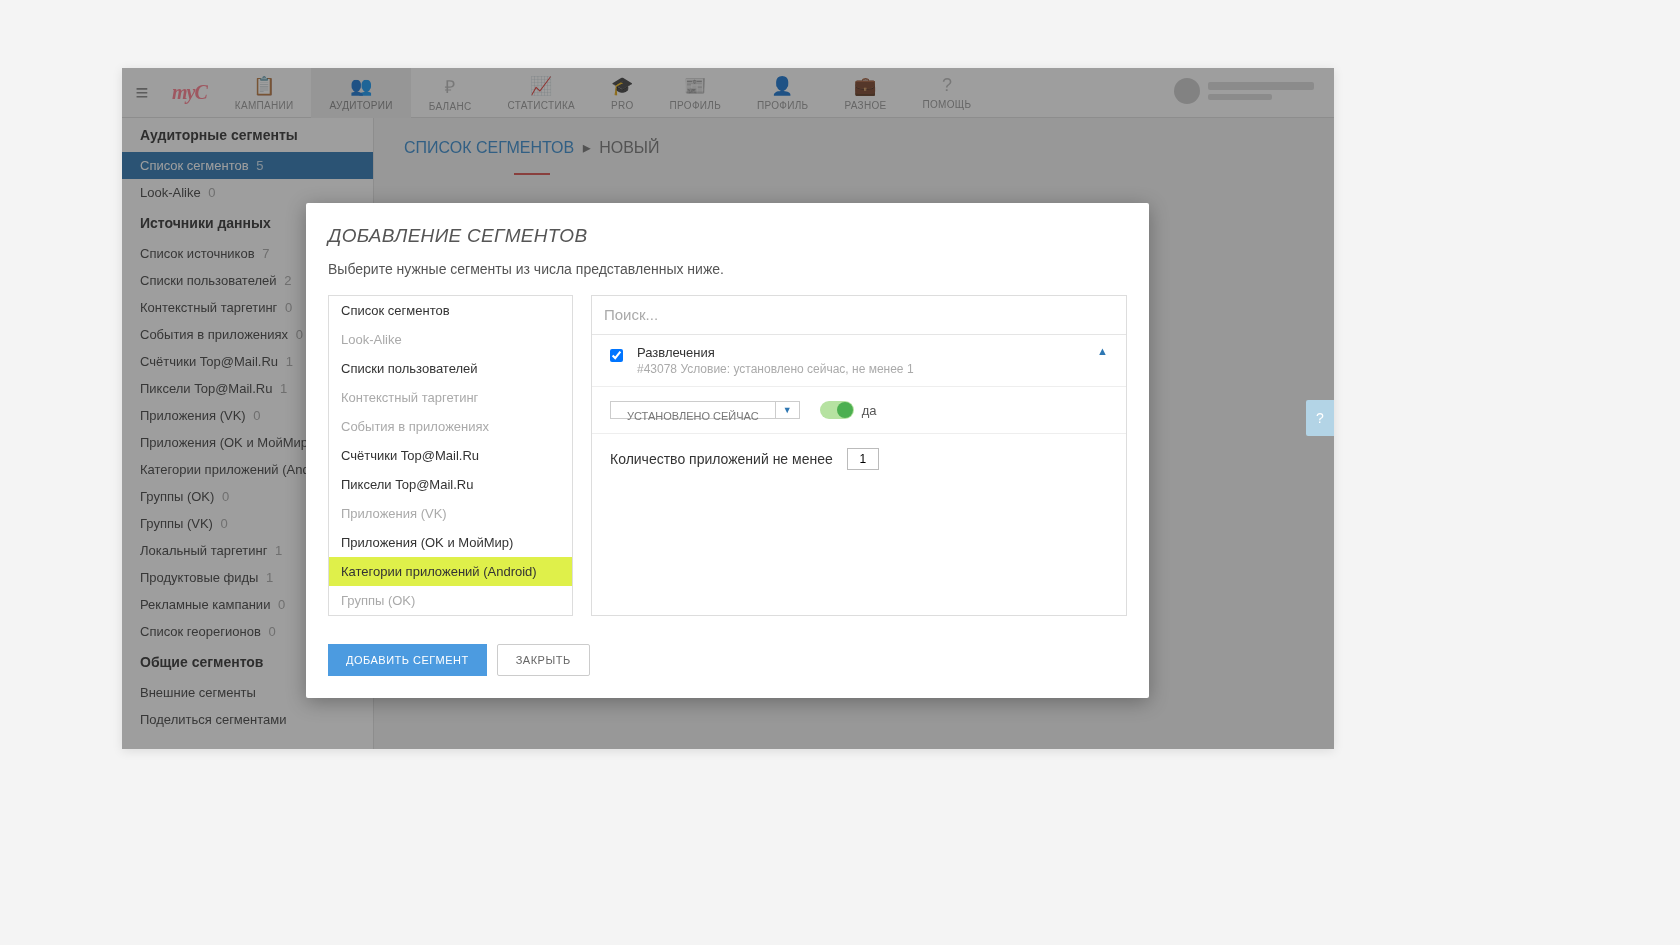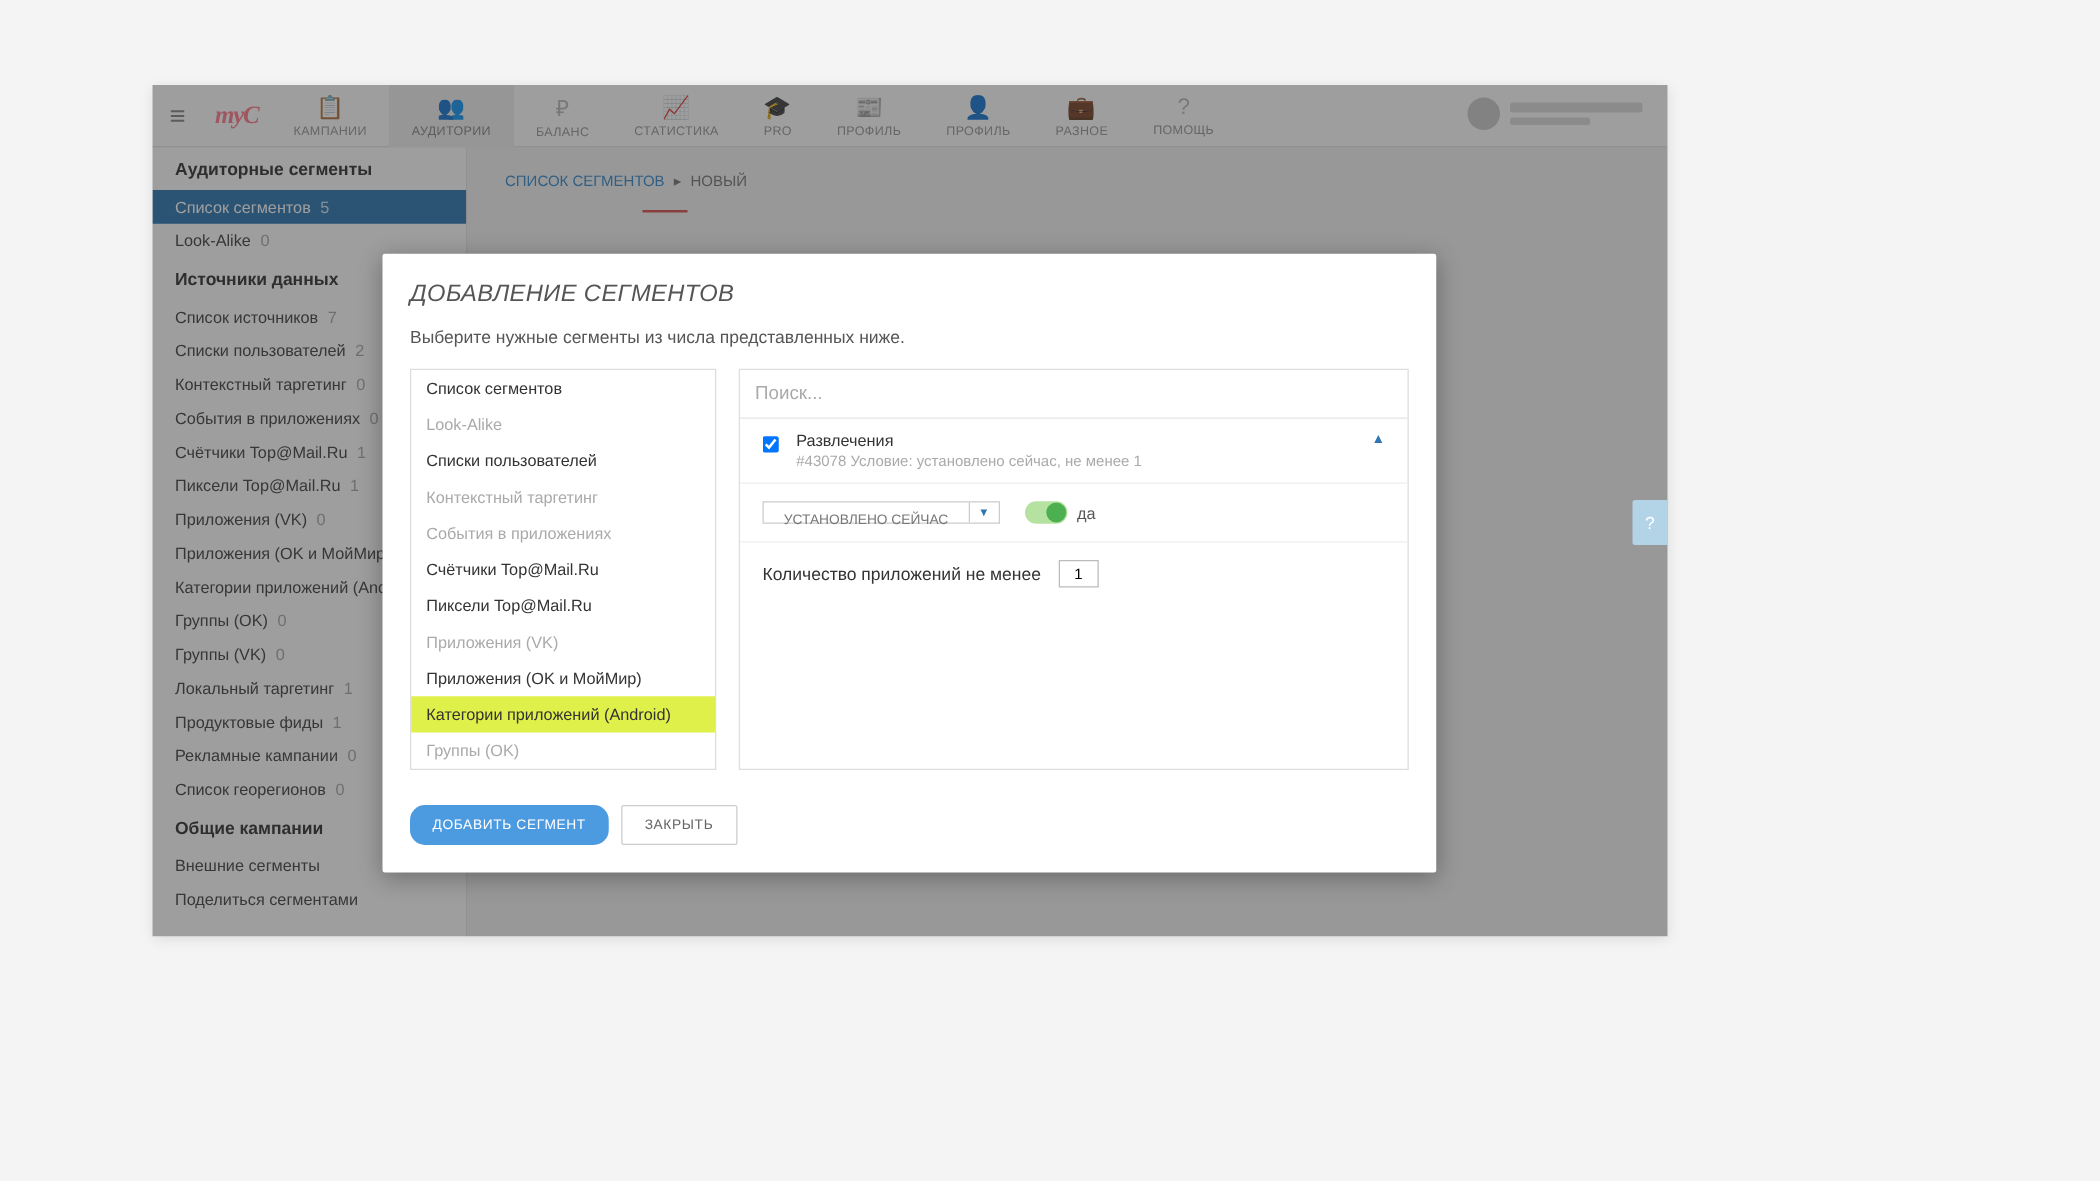--- a/index.html
+++ b/index.html
@@ -15,21 +15,21 @@
 .nav-item.active { background: #f0f0f0; }
 .nav-item.active .nav-label, .nav-item.active .nav-icon { color: #888; }
 .body-area { display: flex; height: calc(100% - 50px); }
 .sidebar { width: 252px; background: #fff; border-right: 1px solid #e0e0e0; overflow: hidden; }
 .sb-section { padding: 9px 18px; font-weight: bold; font-size: 14px; color: #333; }
 .sb-item { padding: 6px 18px; font-size: 13px; color: #444; cursor: pointer; white-space: nowrap; overflow: hidden; }
 .sb-item .cnt { color: #aaa; margin-left: 4px; }
 .sb-item.active { background: #2e77b3; color: #fff; }
 .sb-item.active .cnt { color: #cde1f0; }
 .main-area { flex: 1; background: #f5f5f5; position: relative; }
-.breadcrumb { padding: 20px 30px; font-size: 12px; }
+.breadcrumb { padding: 20px 30px; font-size: 16px; }
 .breadcrumb .bc-link { color: #3a8dcf; text-transform: uppercase; }
 .breadcrumb .bc-sep { color: #777; margin: 0 4px; }
 .breadcrumb .bc-current { color: #777; text-transform: uppercase; }
 .bc-underline { width: 36px; height: 2px; background: #d9534f; margin-left: 140px; margin-top: -4px; }
 .overlay { position: absolute; left: 0; top: 0; right: 0; bottom: 0; background: rgba(40,40,40,0.45); }
 .modal { position: absolute; left: 306px; top: 203px; width: 843px; background: #fff; border-radius: 2px; box-shadow: 0 4px 20px rgba(0,0,0,0.3); padding: 22px 22px; }
 .modal-title { font-size: 19px; color: #555; font-weight: 400; letter-spacing: 0.3px; font-style: italic; }
 .modal-sub { font-size: 14px; color: #555; margin-top: 14px; }
 .modal-body { display: flex; gap: 18px; margin-top: 18px; }
 .seg-list { width: 245px; border: 1px solid #ddd; background: #fff; }
@@ -51,21 +51,21 @@
 .dropdown .dd-label { padding: 8px 16px; text-transform: uppercase; }
 .dropdown .dd-arrow { width: 24px; display: flex; align-items: center; justify-content: center; border-left: 1px solid #ccc; color: #2e77b3; font-size: 9px; }
 .toggle-wrap { display: flex; align-items: center; gap: 8px; }
 .toggle { width: 34px; height: 18px; background: #b6e2a1; border-radius: 10px; position: relative; }
 .toggle::after { content: ''; position: absolute; width: 16px; height: 16px; background: #4caf50; border-radius: 50%; top: 1px; right: 1px; }
 .toggle-label { font-size: 13px; color: #555; }
 .qty-row { padding: 14px 18px; display: flex; align-items: center; gap: 14px; }
 .qty-label { font-size: 14px; color: #333; }
 .qty-input { width: 32px; height: 22px; border: 1px solid #bbb; text-align: center; font-size: 12px; }
 .modal-footer { display: flex; gap: 10px; margin-top: 28px; }
-.btn-primary { background: #4c9be0; color: #fff; border: none; padding: 9px 18px; font-size: 11px; border-radius: 12px; cursor: pointer; letter-spacing: 0.5px; }
+.btn-primary { background: #4c9be0; color: #fff; border: none; padding: 9px 18px; font-size: 11px; border-radius: 0; cursor: pointer; letter-spacing: 0.5px; }
 .btn-default { background: #fff; color: #666; border: 1px solid #ccc; padding: 9px 18px; font-size: 11px; border-radius: 2px; cursor: pointer; letter-spacing: 0.5px; }
 .help-tab { position: absolute; right: 346px; top: 400px; width: 28px; height: 36px; background: #b3d4e6; color: #fff; display: flex; align-items: center; justify-content: center; font-size: 14px; border-radius: 2px 0 0 2px; }
 .profile-blur { position: absolute; right: 20px; top: 8px; width: 140px; height: 30px; display: flex; align-items: center; gap: 8px; }
 .profile-blur .avatar { width: 26px; height: 26px; border-radius: 50%; background: #ccc; }
 .profile-blur .lines { flex: 1; }
 .profile-blur .l1 { height: 8px; background: #ddd; margin-bottom: 4px; border-radius: 2px; }
 .profile-blur .l2 { height: 6px; width: 60%; background: #ddd; border-radius: 2px; }
 </style>
 </head>
 <body>
@@ -134,21 +134,21 @@
         <div class="sb-item"><span>Пиксели Top@Mail.Ru</span> <span class="cnt">1</span></div>
         <div class="sb-item"><span>Приложения (VK)</span> <span class="cnt">0</span></div>
         <div class="sb-item"><span>Приложения (OK и МойМир)</span> <span class="cnt">0</span></div>
         <div class="sb-item"><span>Категории приложений (Android)</span></div>
         <div class="sb-item"><span>Группы (OK)</span> <span class="cnt">0</span></div>
         <div class="sb-item"><span>Группы (VK)</span> <span class="cnt">0</span></div>
         <div class="sb-item"><span>Локальный таргетинг</span> <span class="cnt">1</span></div>
         <div class="sb-item"><span>Продуктовые фиды</span> <span class="cnt">1</span></div>
         <div class="sb-item"><span>Рекламные кампании</span> <span class="cnt">0</span></div>
         <div class="sb-item"><span>Список георегионов</span> <span class="cnt">0</span></div>
-        <div class="sb-section">Общие кампании</div>
+        <div class="sb-section">Общие сегментов</div>
         <div class="sb-item"><span>Внешние сегменты</span></div>
         <div class="sb-item"><span>Поделиться сегментами</span></div>
       </div>
     <div class="main-area">
       <div class="breadcrumb">
         <span class="bc-link">СПИСОК СЕГМЕНТОВ</span>
         <span class="bc-sep">▸</span>
         <span class="bc-current">НОВЫЙ</span>
       </div>
       <div class="bc-underline"></div>

